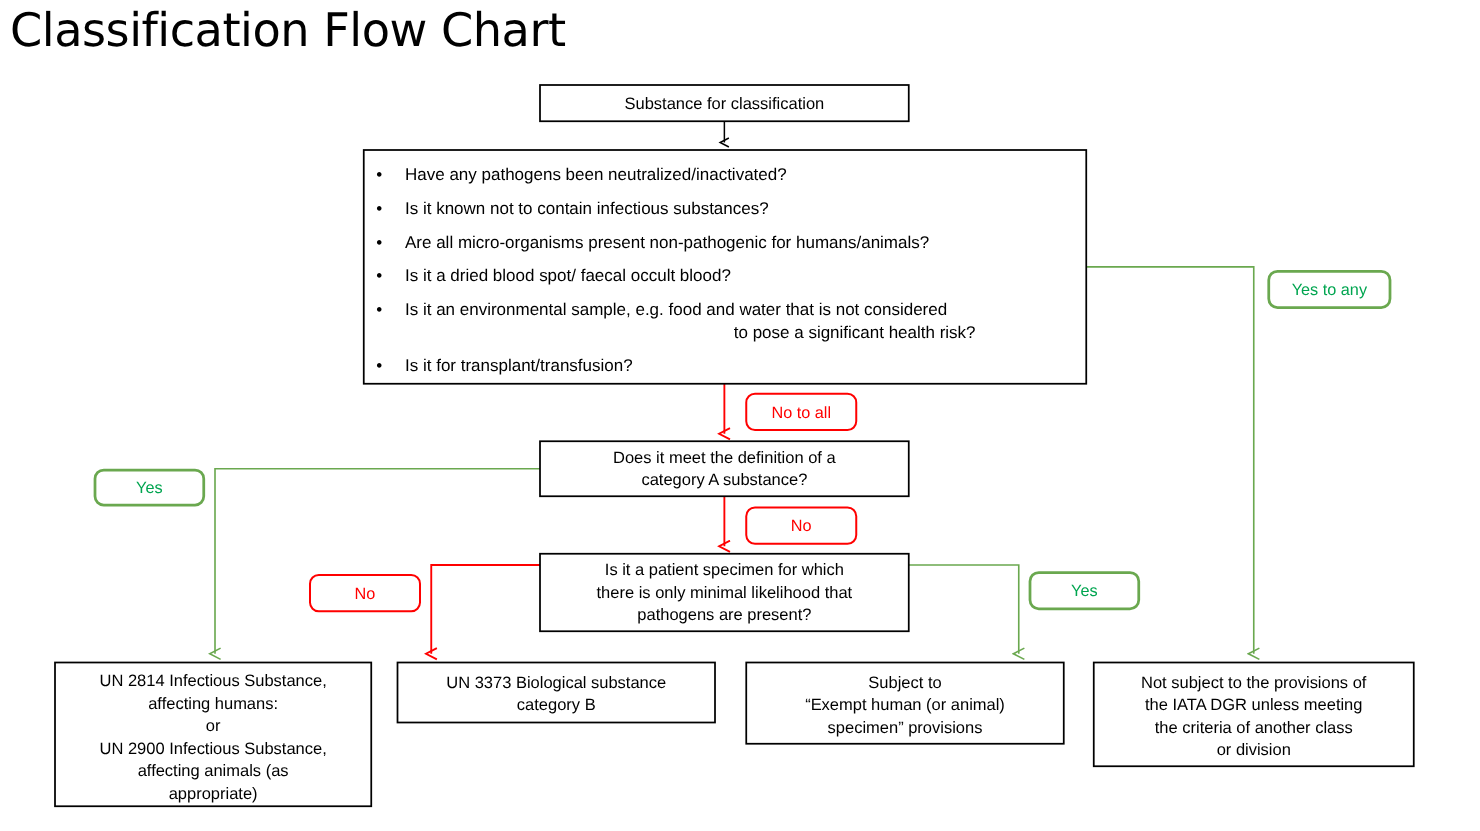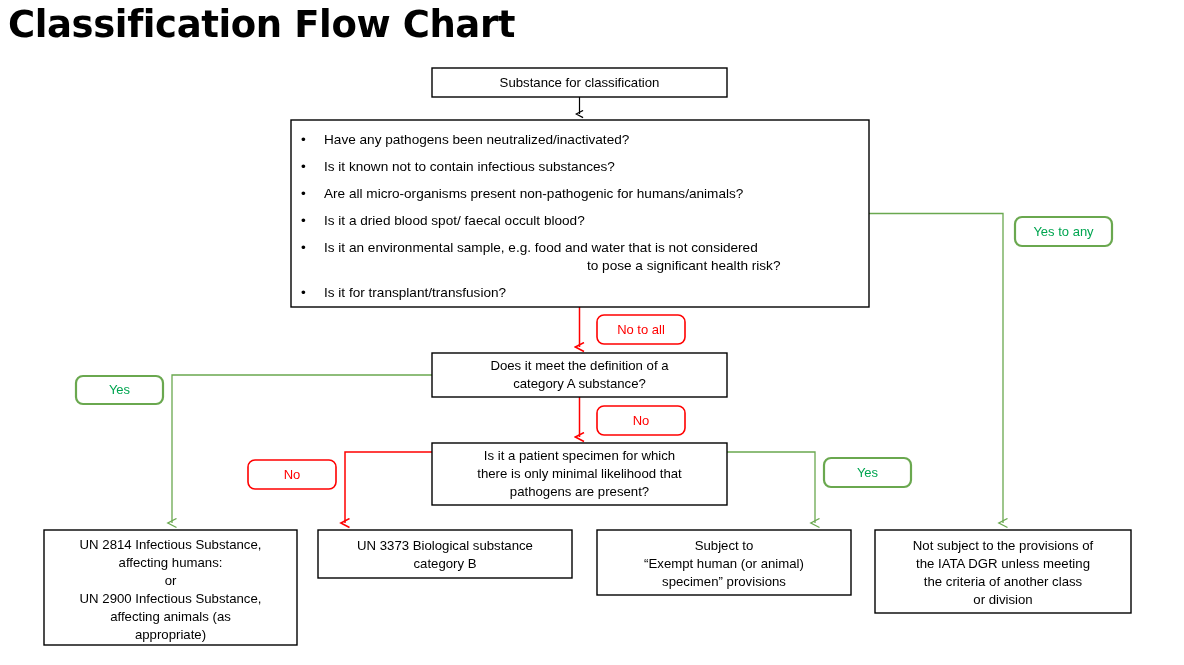--- a/index.html
+++ b/index.html
@@ -20,21 +20,21 @@
     left: 0;
     top: 0;
     width: 1184px;
     height: 665px;
   }
   .page-title {
     position: absolute;
     left: 8px;
     top: 2px;
     font-family: "DejaVu Sans", sans-serif;
-    font-weight: bold;
+    font-weight: normal;
     font-size: 37px;
     letter-spacing: -0.4px;
     color: #000000;
     white-space: nowrap;
     line-height: 46px;
   }
   svg { display: block; }
   .node-box {
     fill: #ffffff;
     stroke: #000000;

